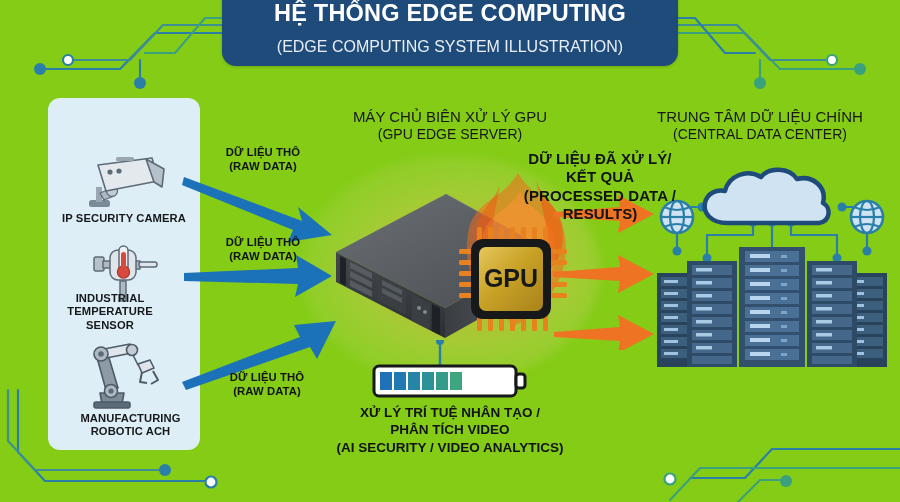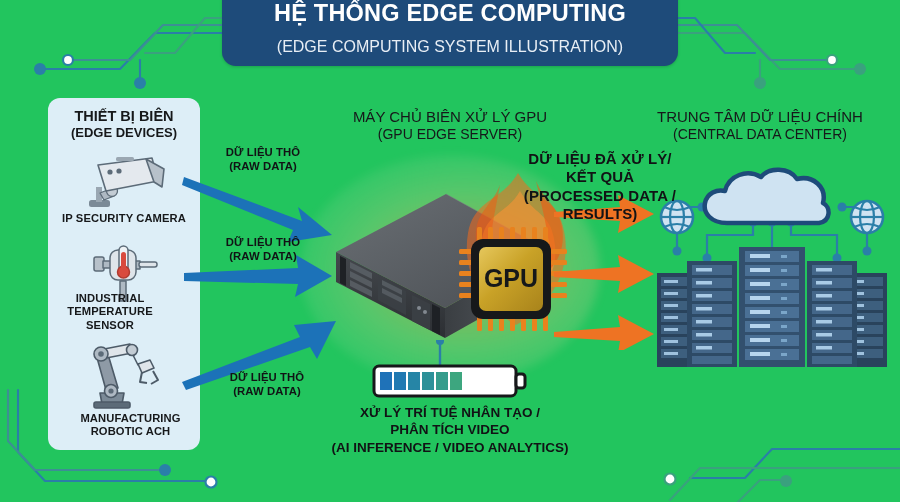--- a/index.html
+++ b/index.html
@@ -3,21 +3,21 @@
 <meta charset="utf-8">
 <style>
   html,body{margin:0;padding:0;background:#ffffff;}
   body{
     font-family:"Liberation Sans", sans-serif;
     -webkit-font-smoothing:antialiased;
   }
   #stage{
     position:relative;
     width:900px;height:502px;
-    background:#22c55e;
+    background:#84cc16;
     overflow:hidden;
   }
   .abs{position:absolute;}
 
   
   #circuit{position:absolute;left:0;top:0;width:900px;height:502px;}
 
   
   #title-banner{
     left:222px;top:-14px;width:456px;height:80px;
@@ -137,24 +137,20 @@
   </svg>
 
   <div class="abs" id="server-glow"></div>
 
   <div class="abs" id="title-banner">
     <div id="title-main">HỆ THỐNG EDGE COMPUTING</div>
     <div id="title-sub">(EDGE COMPUTING SYSTEM ILLUSTRATION)</div>
   </div>
 
   <div class="abs" id="edge-panel"></div>
-  <div class="abs" id="edge-heading">
-    <div>THIẾT BỊ BIÊN</div>
-    <div class="sub">(EDGE DEVICES)</div>
-  </div>
 
   <svg class="abs device-icon" style="left:76px;top:155px;" width="96" height="62" viewBox="0 0 96 62" xmlns="http://www.w3.org/2000/svg">
     <g>
       <rect x="13" y="45" width="21" height="7" rx="2.5" fill="#7b8a97"></rect>
       <rect x="20" y="32" width="6" height="15" fill="#9aa7b2"></rect>
       <path d="M24 38 L34 34 L38 41 L28 45 Z" fill="#aeb9c3" stroke="#5c6b78" stroke-width="1.3" stroke-linejoin="round"></path>
       <circle cx="36" cy="36" r="5.5" fill="#c3ccd4" stroke="#5c6b78" stroke-width="1.3"></circle>
       <path d="M22 10 L76 3 L82 26 L30 36 Z" fill="#e4e9ee" stroke="#5c6b78" stroke-width="1.6" stroke-linejoin="round"></path>
       <path d="M70 4 L88 14 L86 32 L78 27 Z" fill="#b7c1ca" stroke="#5c6b78" stroke-width="1.6" stroke-linejoin="round"></path>
       <circle cx="34" cy="17" r="2.6" fill="#5c6b78"></circle>
@@ -357,21 +353,21 @@
       <rect x="40" y="32" width="12" height="18" fill="#2685a6"></rect>
       <rect x="54" y="32" width="12" height="18" fill="#2d9199"></rect>
       <rect x="68" y="32" width="12" height="18" fill="#359c8c"></rect>
       <rect x="82" y="32" width="12" height="18" fill="#3da67f"></rect>
     </g>
   </svg>
 
   <div class="abs" id="ai-caption">
     <div>XỬ LÝ TRÍ TUỆ NHÂN TẠO /</div>
     <div>PHÂN TÍCH VIDEO</div>
-    <div>(AI INFERENCE / VIDEO ANALYTICS)</div>
+    <div>(AI SECURITY / VIDEO ANALYTICS)</div>
   </div>
 
   <svg class="abs" style="left:655px;top:165px;z-index:6;" width="245" height="205" viewBox="0 0 245 205" xmlns="http://www.w3.org/2000/svg">
     <g stroke="#2a7fa8" stroke-width="2.2" fill="none">
 
       <path d="M46 42 L22 42 L22 85"></path>
       <path d="M188 42 L212 42 L212 85"></path>
 
       <path d="M98 58 L98 70 L52 70 L52 92"></path>
       <path d="M117 58 L117 82"></path>

